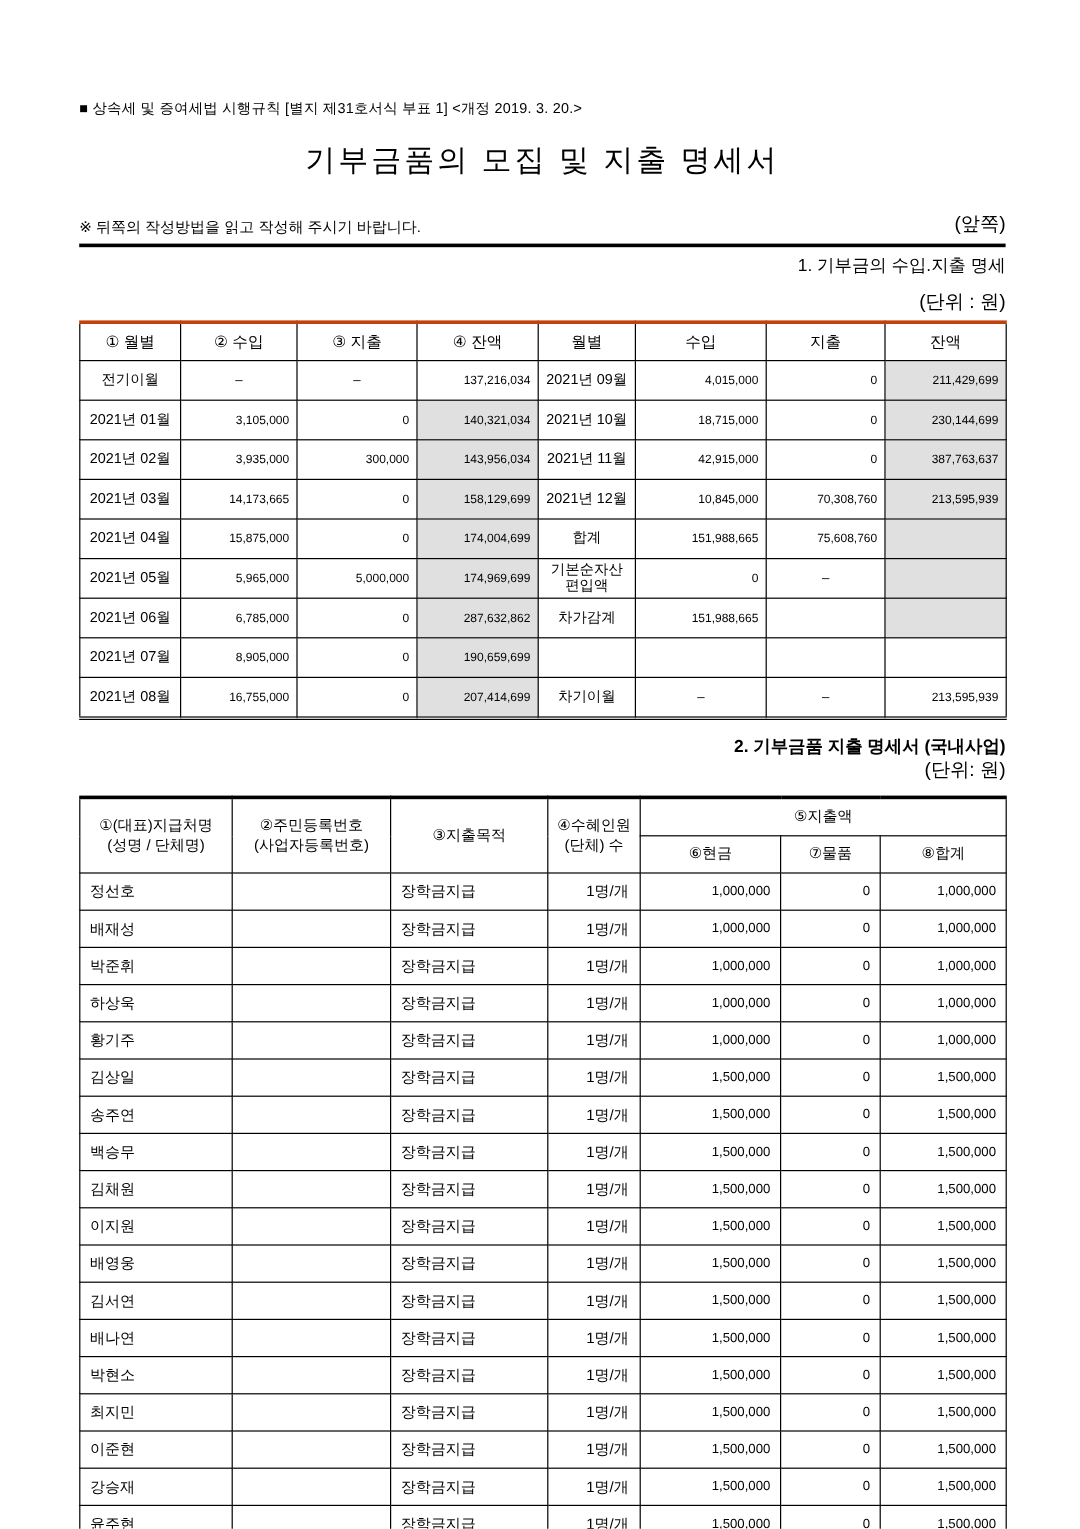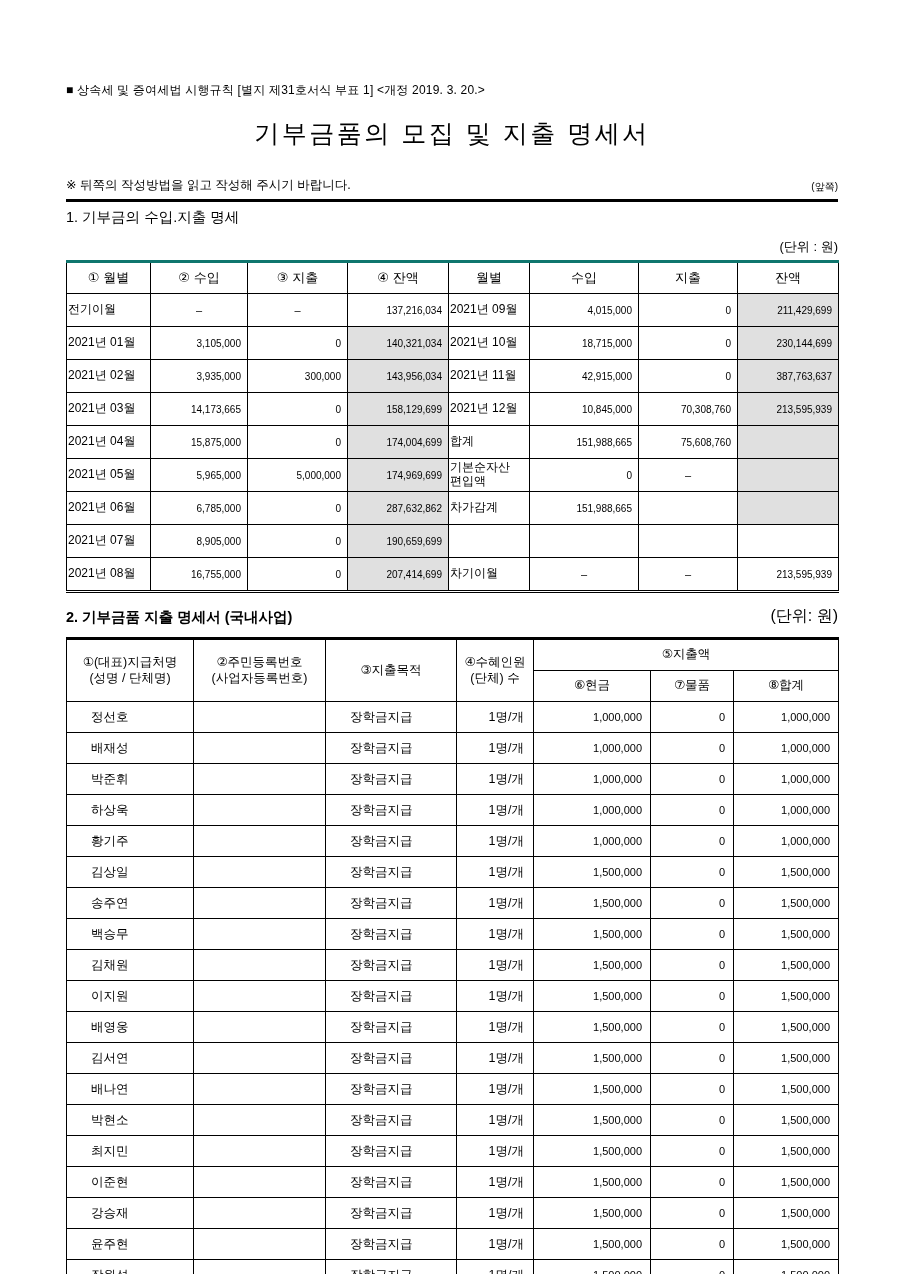--- a/index.html
+++ b/index.html
@@ -7,46 +7,46 @@
     width:900px;height:1274px;background:#ffffff;color:#000;
     font-family:"Liberation Sans","DejaVu Sans",sans-serif;
     overflow:hidden;
   }
   .page{box-sizing:border-box;width:726px;height:1274px;padding-top:82px;}
   .content{width:772px;margin-left:66px;}
 
   .reg-line{font-size:12px;letter-spacing:0.2px;}
   .title{margin:18px 0 0 0;text-align:center;font-size:25px;font-weight:400;letter-spacing:2.5px;}
   .note-row{display:flex;justify-content:space-between;align-items:flex-end;margin-top:27px;font-size:12.5px;padding-bottom:4px;}
-  .note-row .side{font-size:10px;}
+  .note-row .side{font-size:16px;}
   .thick-rule{border:0;border-top:3px solid #000;margin:1px 0 0 0;}
-  .s1-heading-row{margin-top:6px;font-size:14.5px;}
-  .unit-row{margin-top:11px;margin-bottom:4px;text-align:right;font-size:13px;}
+  .s1-heading-row{margin-top:6px;font-size:14.5px;text-align:right;}
+  .unit-row{margin-top:11px;margin-bottom:4px;text-align:right;font-size:16px;}
 
   table{border-collapse:collapse;table-layout:fixed;width:772px;}
   th,td{border:1.5px solid #000;overflow:hidden;}
   th{font-weight:400;text-align:center;white-space:pre-line;line-height:1.25;}
 
-  #table1{border-top:3px solid #0f766e;border-bottom:3px double #000;}
+  #table1{border-top:3px solid #c2410c;border-bottom:3px double #000;}
   #table1 th{height:28px;font-size:13px;}
   #table1 td{height:30px;}
-  #table1 .lbl{font-size:12px;white-space:pre-line;line-height:1.15;}
+  #table1 .lbl{text-align:center;font-size:12px;white-space:pre-line;line-height:1.15;}
   #table1 .num{text-align:right;font-size:10px;padding-right:6px;}
   #table1 .dash{text-align:center;font-size:11px;}
   .shaded{background:var(--shade,#e0e0e0);}
 
-  .s2-heading-row{display:flex;justify-content:space-between;align-items:flex-end;margin:13px 0 10px 0;}
+  .s2-heading-row{display:flex;justify-content:space-between;align-items:flex-end;margin:13px 0 10px 0;flex-direction:column;}
   .s2-heading{font-size:14.5px;font-weight:bold;}
   .s2-unit{font-size:16px;font-weight:400;}
 
   #table2{border-top:3px solid #000;border-bottom:2.5px solid #000;}
   #table2 thead th{font-size:12.5px;}
   #table2 thead tr th{height:28px;}
   #table2 tbody td{height:28px;}
-  .t2-name{text-align:left;font-size:12.5px;padding-left:24px;}
+  .t2-name{text-align:left;font-size:12.5px;padding-left:8px;}
   .t2-count{text-align:right;font-size:12.5px;padding-right:9px;margin-top:32px;}
   .t2-num{text-align:right;font-size:11px;padding-right:8px;}
 </style>
 </head>
 <body>
 
 <div class="page">
   <div class="content">
 
     <div class="reg-line">■ 상속세 및 증여세법 시행규칙 [별지 제31호서식 부표 1] &lt;개정 2019. 3. 20.&gt;</div>

